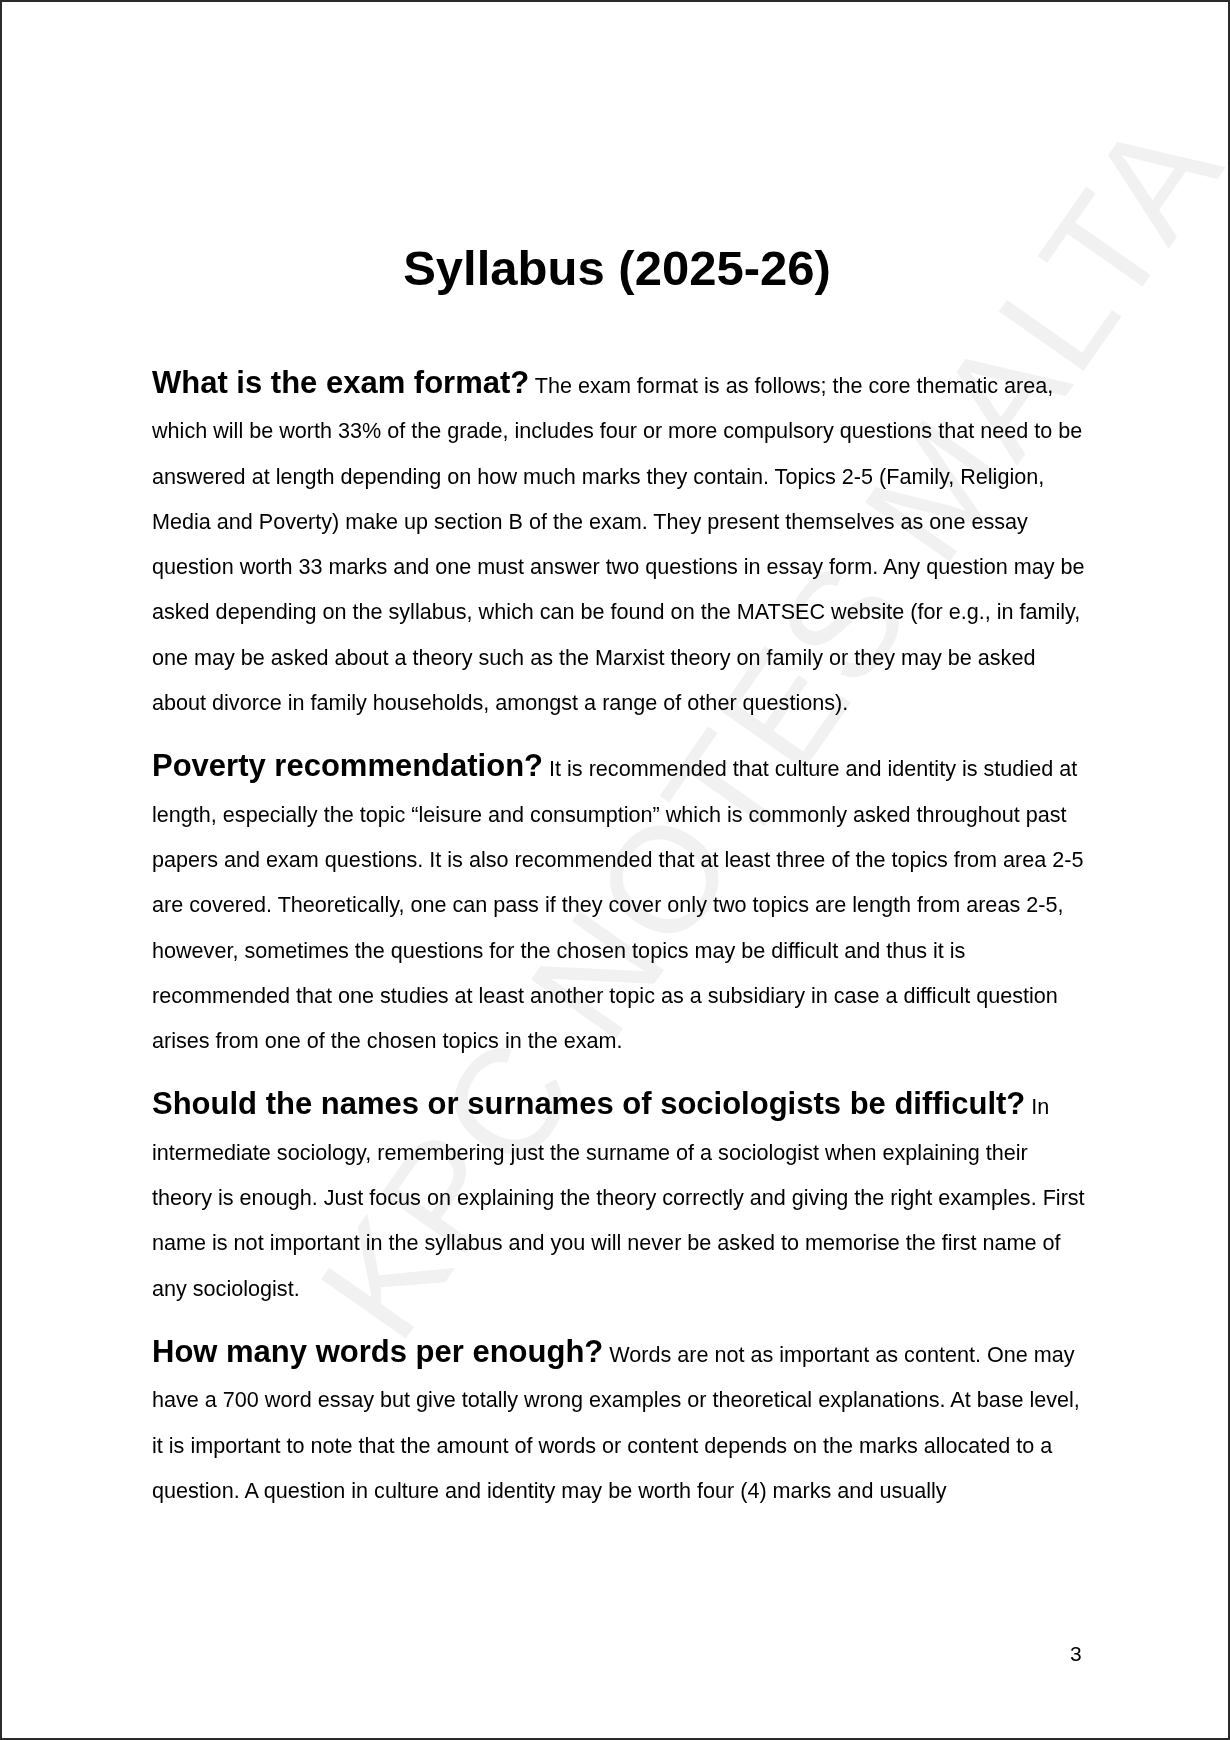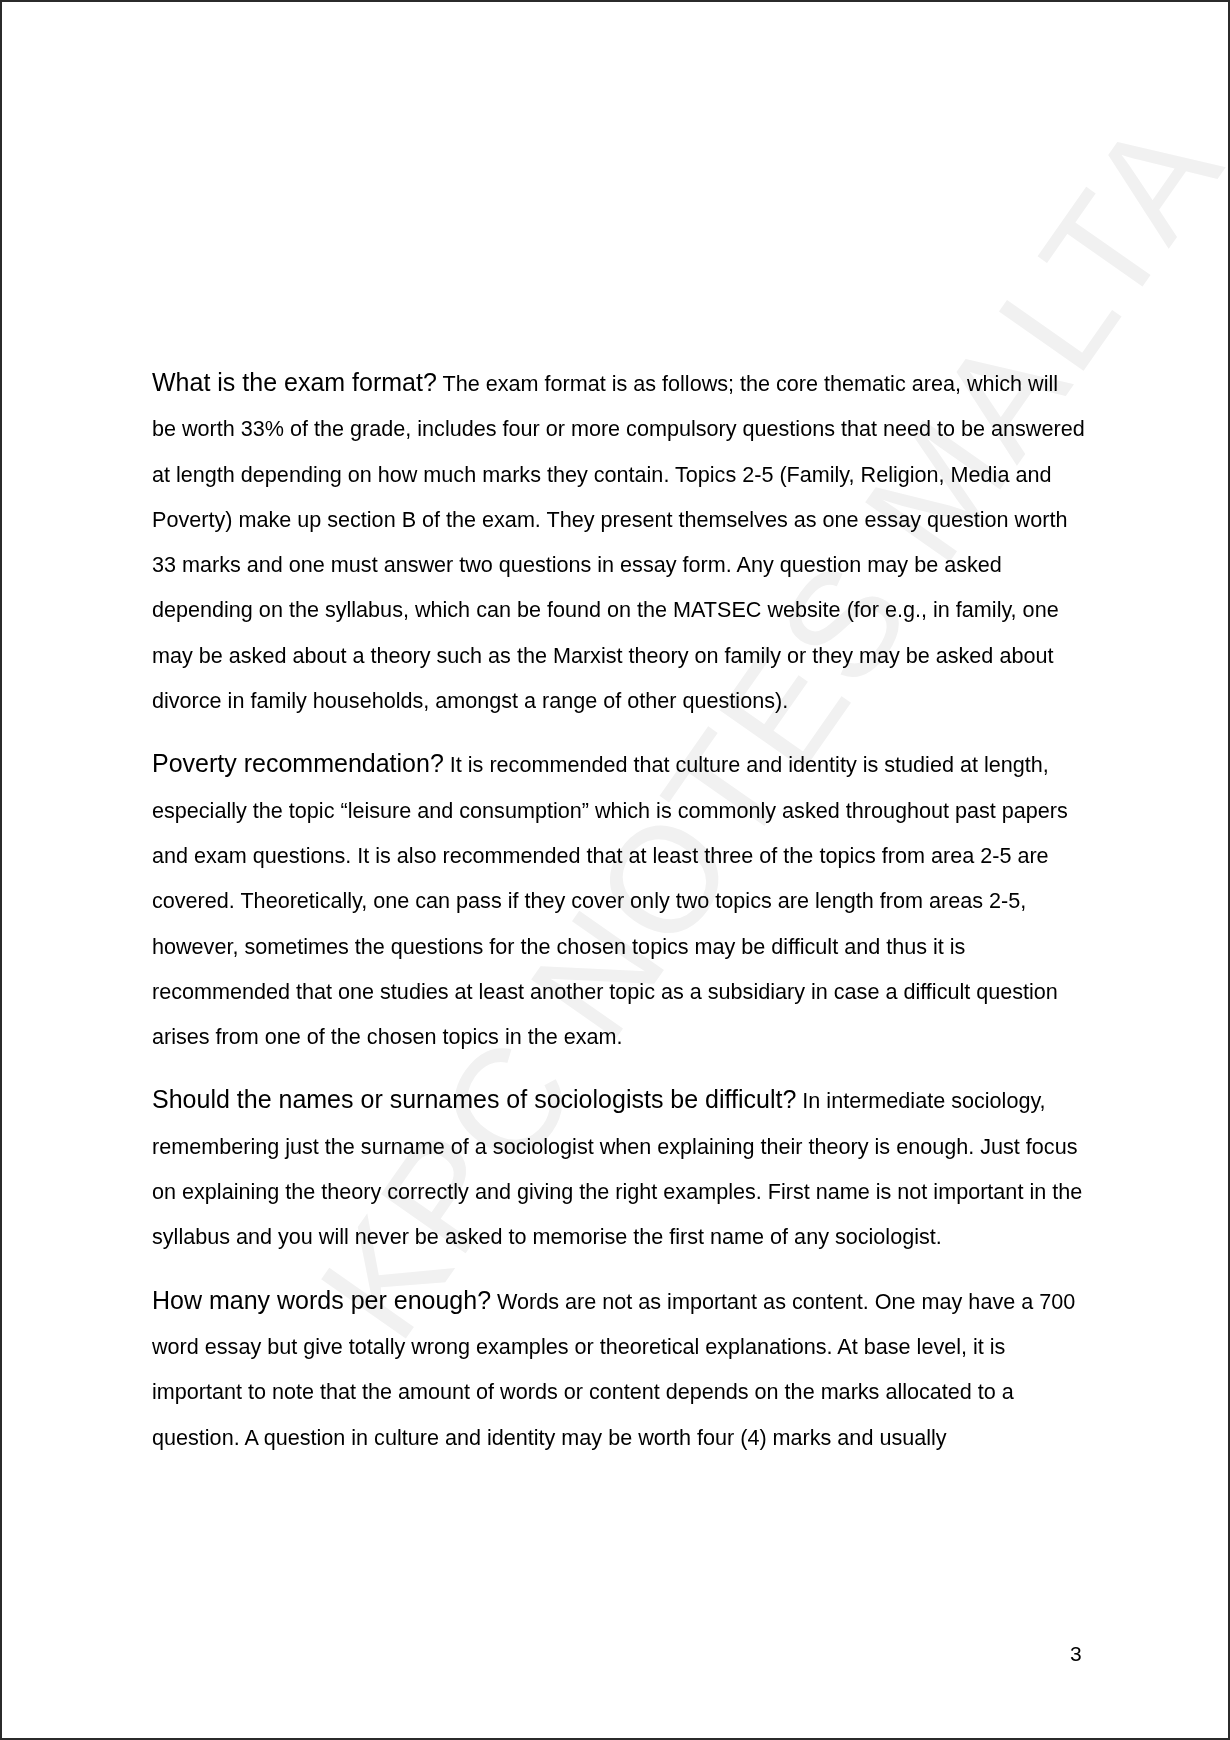--- a/index.html
+++ b/index.html
@@ -60,42 +60,43 @@
       font-family: "Liberation Sans", sans-serif;
       font-size: 21.6px;
       line-height: 45.3px;
       color: #000;
       z-index: 1;
     }
     .section {
       margin: 0 0 18px 0;
     }
     .section .q {
-      font-weight: normal;
-      font-size: 25px;
+      font-weight: bold;
+      font-size: 31px;
     }
     .page-number {
       position: absolute;
       left: 1068px;
       top: 1640px;
       font-family: "Liberation Sans", sans-serif;
       font-size: 21px;
       color: #000;
       z-index: 1;
     }
   </style>
 </head>
 <body>
 
 <div class="page">
 
   <div class="watermark">KPC NOTES MALTA</div>
 
   <h1 class="title">
     <br>
+    <span>Syllabus (2025-26)</span>
   </h1>
 
   <div class="content">
     <p class="section">
       <span class="q">What is the exam format?</span>
       <span>The exam format is as follows; the core thematic area, which will be worth 33% of the grade, includes four or more compulsory questions that need to be answered at length depending on how much marks they contain. Topics 2-5 (Family, Religion, Media and Poverty) make up section B of the exam. They present themselves as one essay question worth 33 marks and one must answer two questions in essay form. Any question may be asked depending on the syllabus, which can be found on the MATSEC website (for e.g., in family, one may be asked about a theory such as the Marxist theory on family or they may be asked about divorce in family households, amongst a range of other questions).</span>
     </p>
     <p class="section">
       <span class="q">Poverty recommendation?</span>
       <span>It is recommended that culture and identity is studied at length, especially the topic “leisure and consumption” which is commonly asked throughout past papers and exam questions. It is also recommended that at least three of the topics from area 2-5 are covered. Theoretically, one can pass if they cover only two topics are length from areas 2-5, however, sometimes the questions for the chosen topics may be difficult and thus it is recommended that one studies at least another topic as a subsidiary in case a difficult question arises from one of the chosen topics in the exam.</span>

